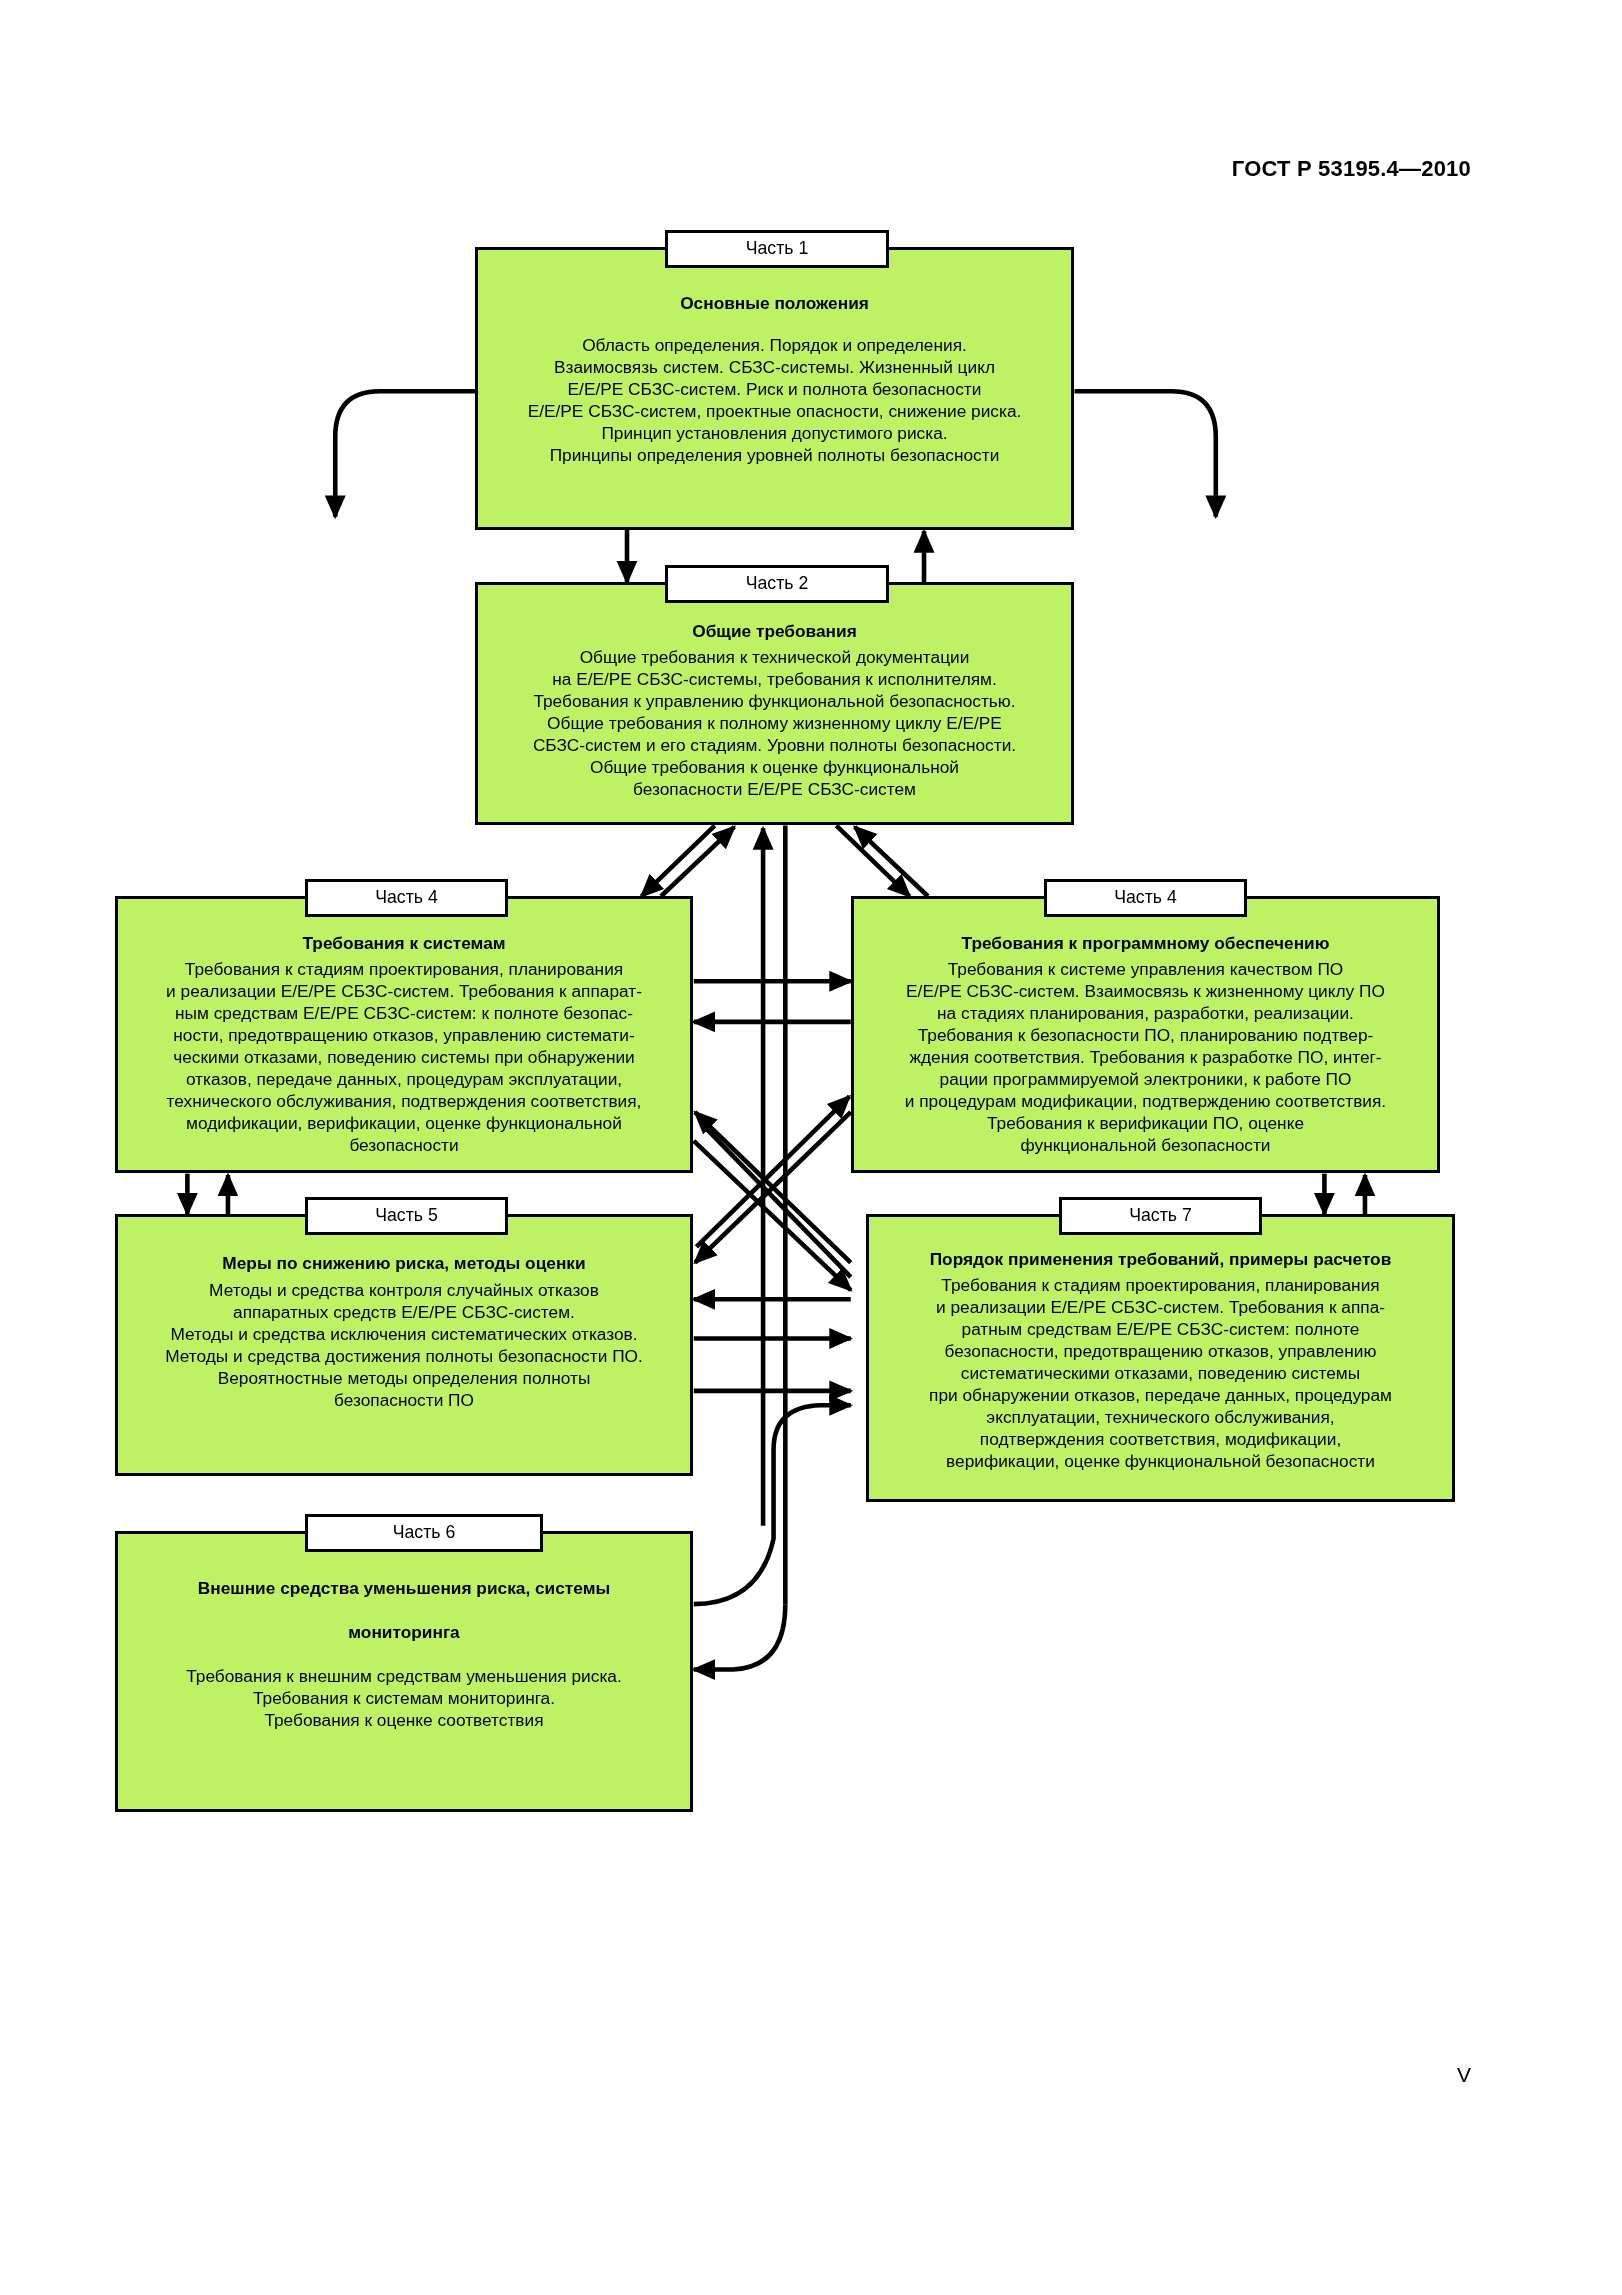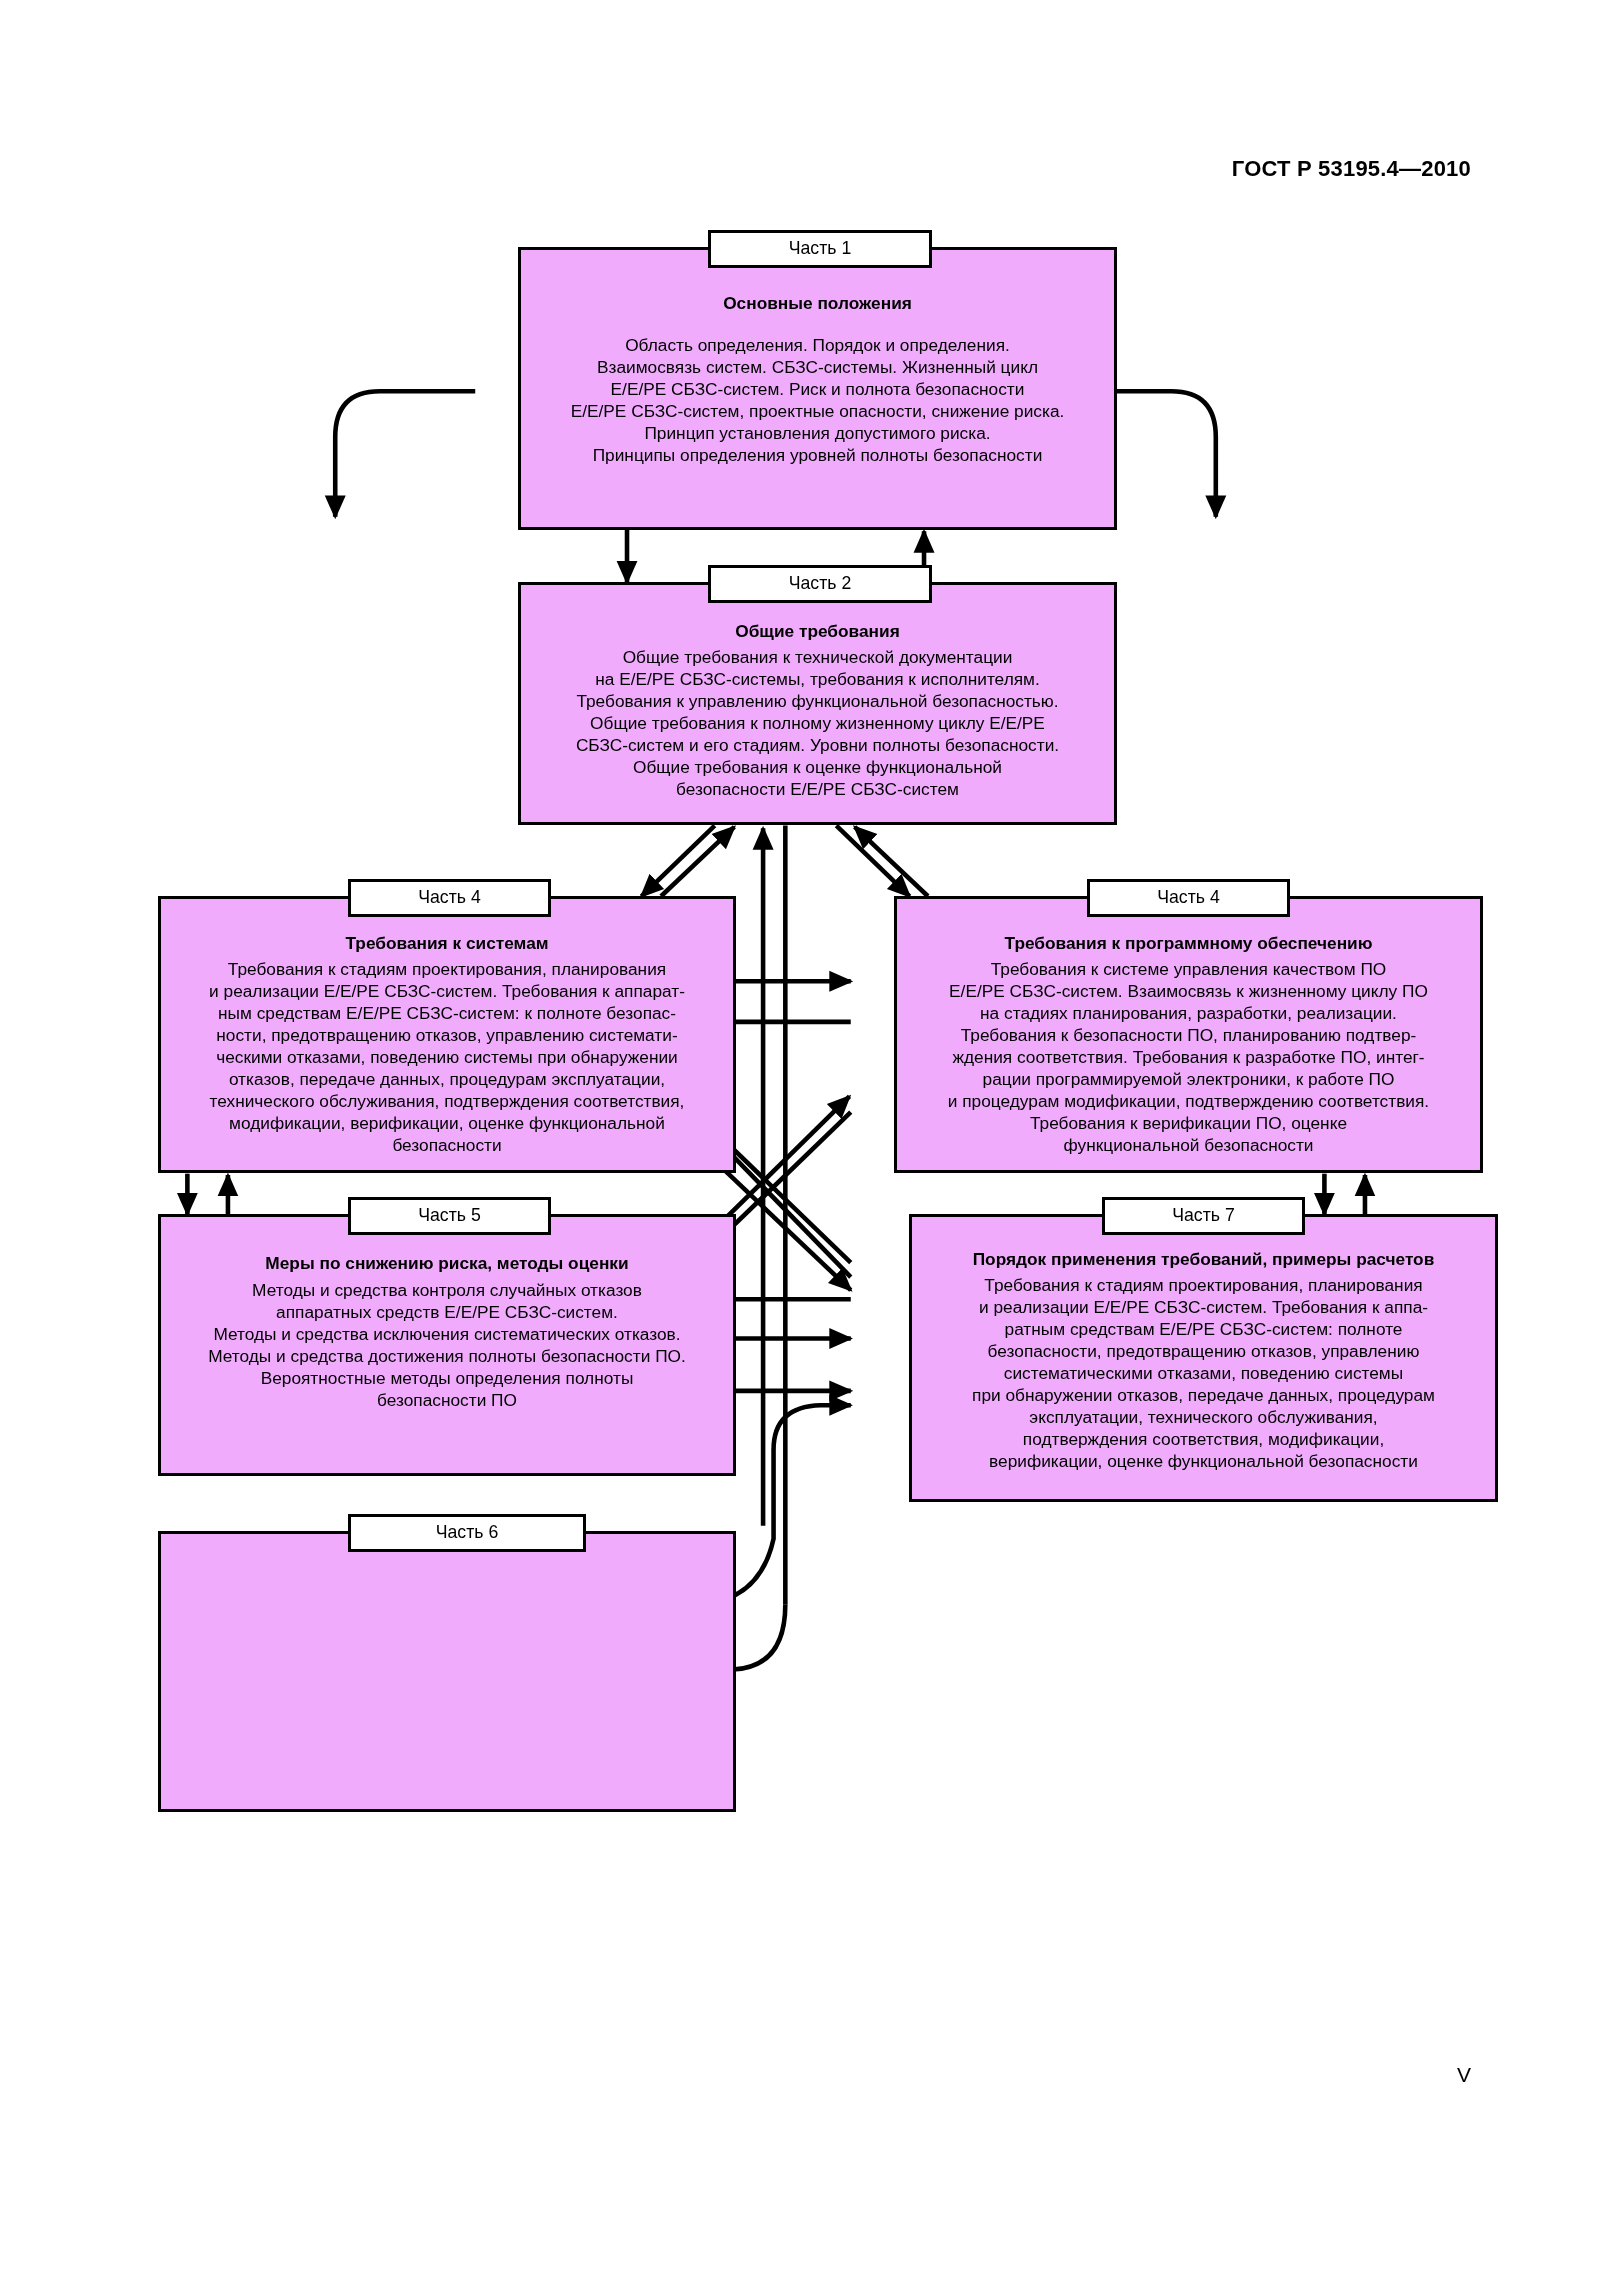--- a/index.html
+++ b/index.html
@@ -21,24 +21,23 @@
     font-size:21px; font-weight:normal;
   }
 
   
   #wires{position:absolute;left:0;top:0;width:1623px;height:2295px;}
 
   
   .part{
     position:absolute;
     border:3.9px solid #000;
-    background:#f0abfc;
+    background:#bef264;
     box-sizing:border-box;
     z-index:5;
-    margin-left:43px;
   }
   .part .tab{
     position:absolute;
     top:-19.6px;
     border:3.3px solid #000;
     background:#fff;
     height:38px;
     line-height:31px;
     text-align:center;
     font-size:17.7px;
@@ -234,18 +233,25 @@
       <span class="ln">систематическими отказами, поведению системы</span>
       <span class="ln">при обнаружении отказов, передаче данных, процедурам</span>
       <span class="ln">эксплуатации, технического обслуживания,</span>
       <span class="ln">подтверждения соответствия, модификации,</span>
       <span class="ln">верификации, оценке функциональной безопасности</span>
     </div>
   </div>
 
   <div class="part" id="part6">
     <div class="tab">Часть 6</div>
+    <div class="body">
+      <span class="hd">Внешние средства уменьшения риска, системы</span>
+      <span class="hd">мониторинга</span>
+      <span class="ln">Требования к внешним средствам уменьшения риска.</span>
+      <span class="ln">Требования к системам мониторинга.</span>
+      <span class="ln">Требования к оценке соответствия</span>
+    </div>
   </div>
 
   <div class="page-num">V</div>
 
 </div>
 
 
 </body></html>

